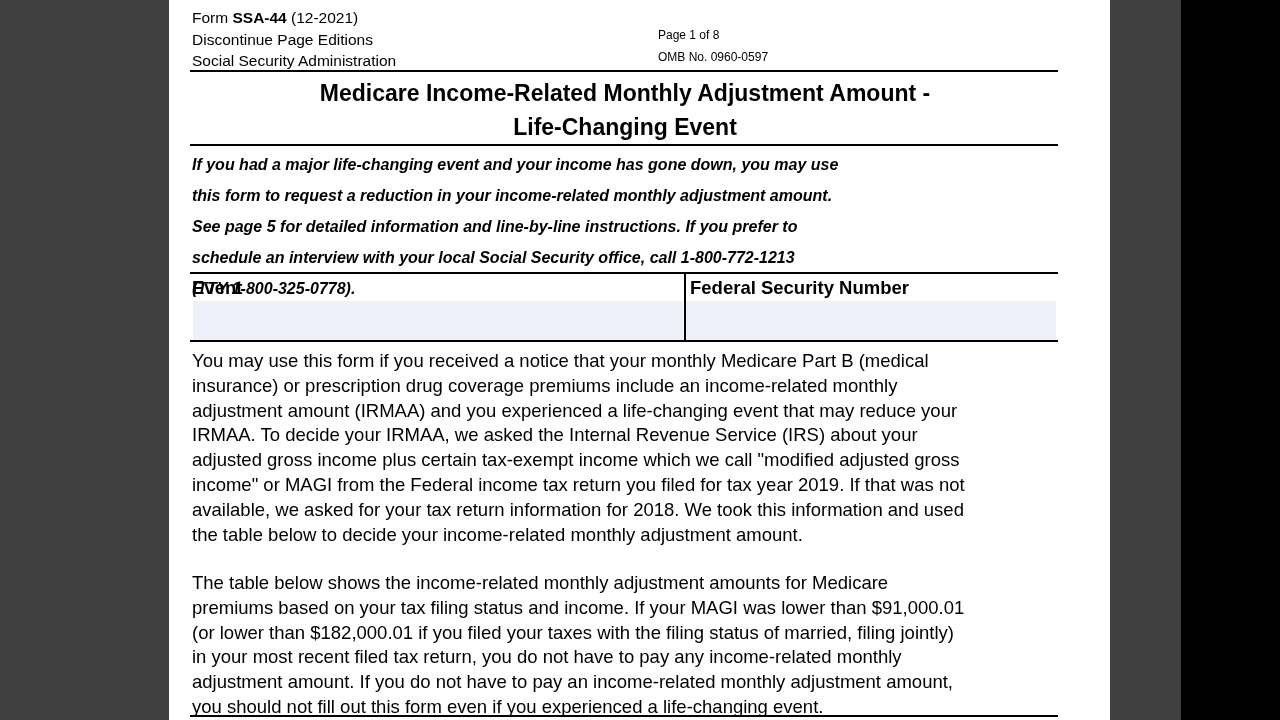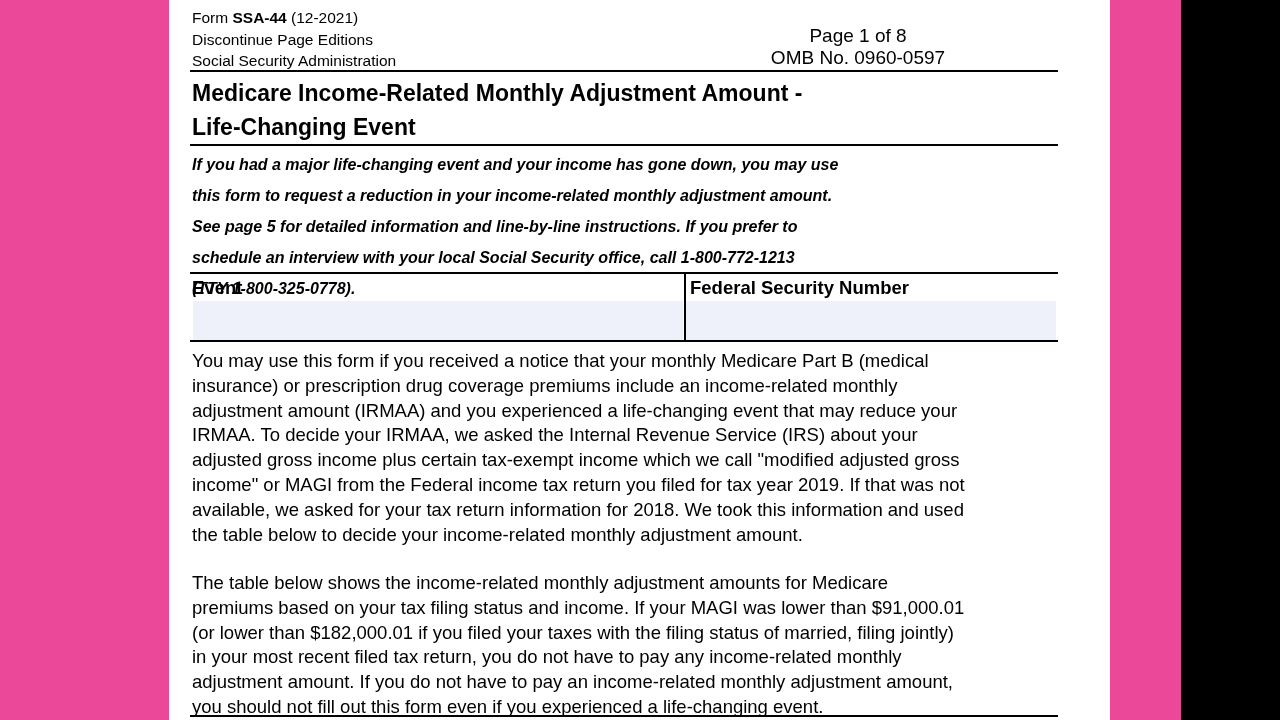--- a/index.html
+++ b/index.html
@@ -3,53 +3,54 @@
 <meta charset="utf-8">
 <style>
   * { margin: 0; padding: 0; box-sizing: border-box; }
   html, body {
     width: 1280px; height: 720px;
     background: #000;
     font-family: "Liberation Sans", sans-serif;
     color: #000;
     overflow: hidden;
   }
-  .stage { position: relative; width: 1181px; height: 720px; background: #ec4899; padding-left: 8px; }
+  .stage { position: relative; width: 1181px; height: 720px; background: #404040; padding-left: 8px; }
   .page {
     position: absolute;
     left: 169px; top: 0;
     width: 941px; height: 720px;
     background: #fff;
   }
   .abs { position: absolute; }
   .pre { white-space: pre-line; }
 
   
   .hdr-left {
     left: 23px; top: 7px;
     font-size: 15.5px; line-height: 21.5px;
     width: 500px;
   }
   .hdr-right {
     right: 52px; top: 25px;
-    font-size: 19px; line-height: 21.5px;
-    text-align: center; width: 400px;
+    font-size: 12px; line-height: 21.5px;
+    text-align: left; width: 400px;
   }
   .bold { font-weight: bold; }
 
   .rule {
     left: 21px; width: 868px; height: 2px;
     background: #000;
   }
   .rule-header { top: 70px; }
   .rule-title  { top: 144px; height: 1.5px; }
   .rule-bottom { top: 715px; }
 
   .form-title {
     left: 23px; top: 77px; width: 866px;
+    text-align: center;
     font-weight: bold;
     font-size: 23px; line-height: 33.5px;
   }
 
   .intro {
     left: 23px; top: 149px; width: 880px;
     font-weight: bold;
     font-size: 16px; line-height: 31px; font-style: italic;
   }
 

